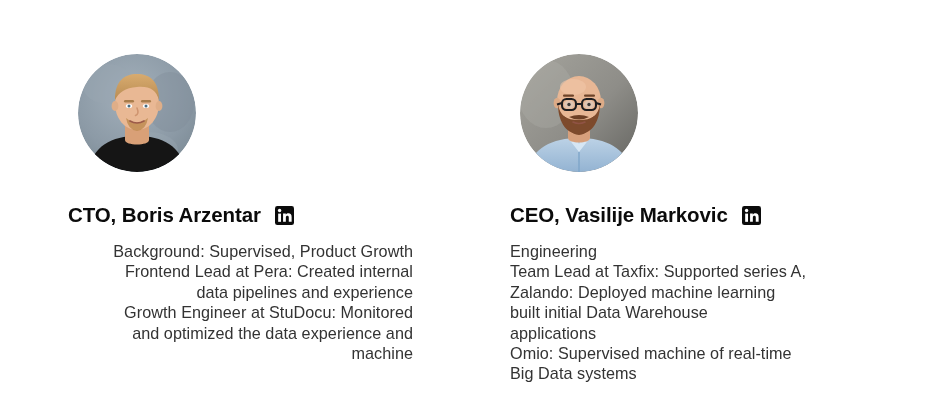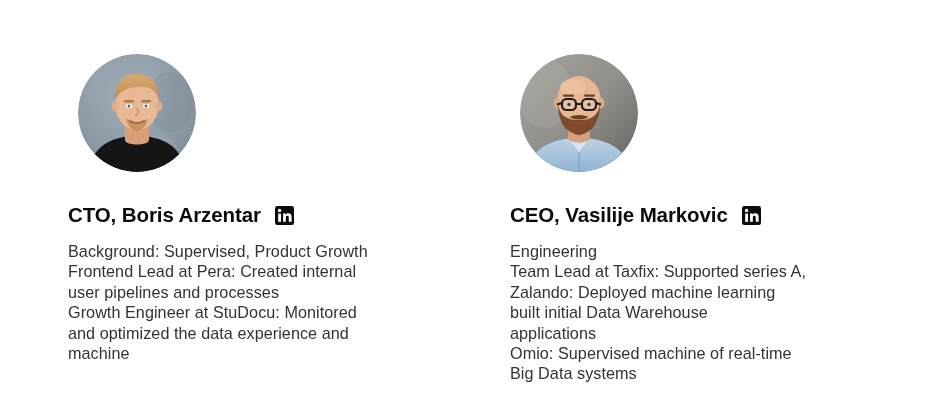--- a/index.html
+++ b/index.html
@@ -18,21 +18,21 @@
     position: relative;
     width: 948px;
     height: 412px;
     background: #ffffff;
   }
   .profile-card {
     position: absolute;
     top: 54px;
     width: 400px;
   }
-  .profile-card.left  { left: 68px; }
+  .profile-card.left  { left: 68px; text-align: right; }
   .profile-card.right { left: 510px; }
 
   
   .avatar {
     width: 118px;
     height: 118px;
     border-radius: 50%;
     overflow: hidden;
     position: relative;
     margin-left: 10px;
@@ -141,21 +141,21 @@
           <rect x="4" y="9.6" width="3.6" height="10.4" fill="#ffffff"></rect>
           <circle cx="5.8" cy="5.6" r="2.15" fill="#ffffff"></circle>
           <path d="M10.2 9.6 h3.45 v1.5 c0.75 -1.25 2.1 -1.8 3.45 -1.8 c2.6 0 3.9 1.6 3.9 4.5 V20 h-3.6 v-5.4 c0 -1.4 -0.55 -2.2 -1.75 -2.2 c-1.25 0 -1.95 0.85 -1.95 2.3 V20 h-3.5 Z" fill="#ffffff"></path>
         </svg>
       </a>
     </div>
 
     <div class="bio">
       <div class="bio-line">Background: Supervised, Product Growth</div>
       <div class="bio-line">Frontend Lead at Pera: Created internal</div>
-      <div class="bio-line">user pipelines and processes</div>
+      <div class="bio-line">data pipelines and experience</div>
       <div class="bio-line">Growth Engineer at StuDocu: Monitored</div>
       <div class="bio-line">and optimized the data experience and</div>
       <div class="bio-line">machine</div>
     </div>
   </div>
 
   <div class="profile-card right">
 
     <div class="avatar">
       <svg viewBox="0 0 118 118" xmlns="http://www.w3.org/2000/svg" role="img">

